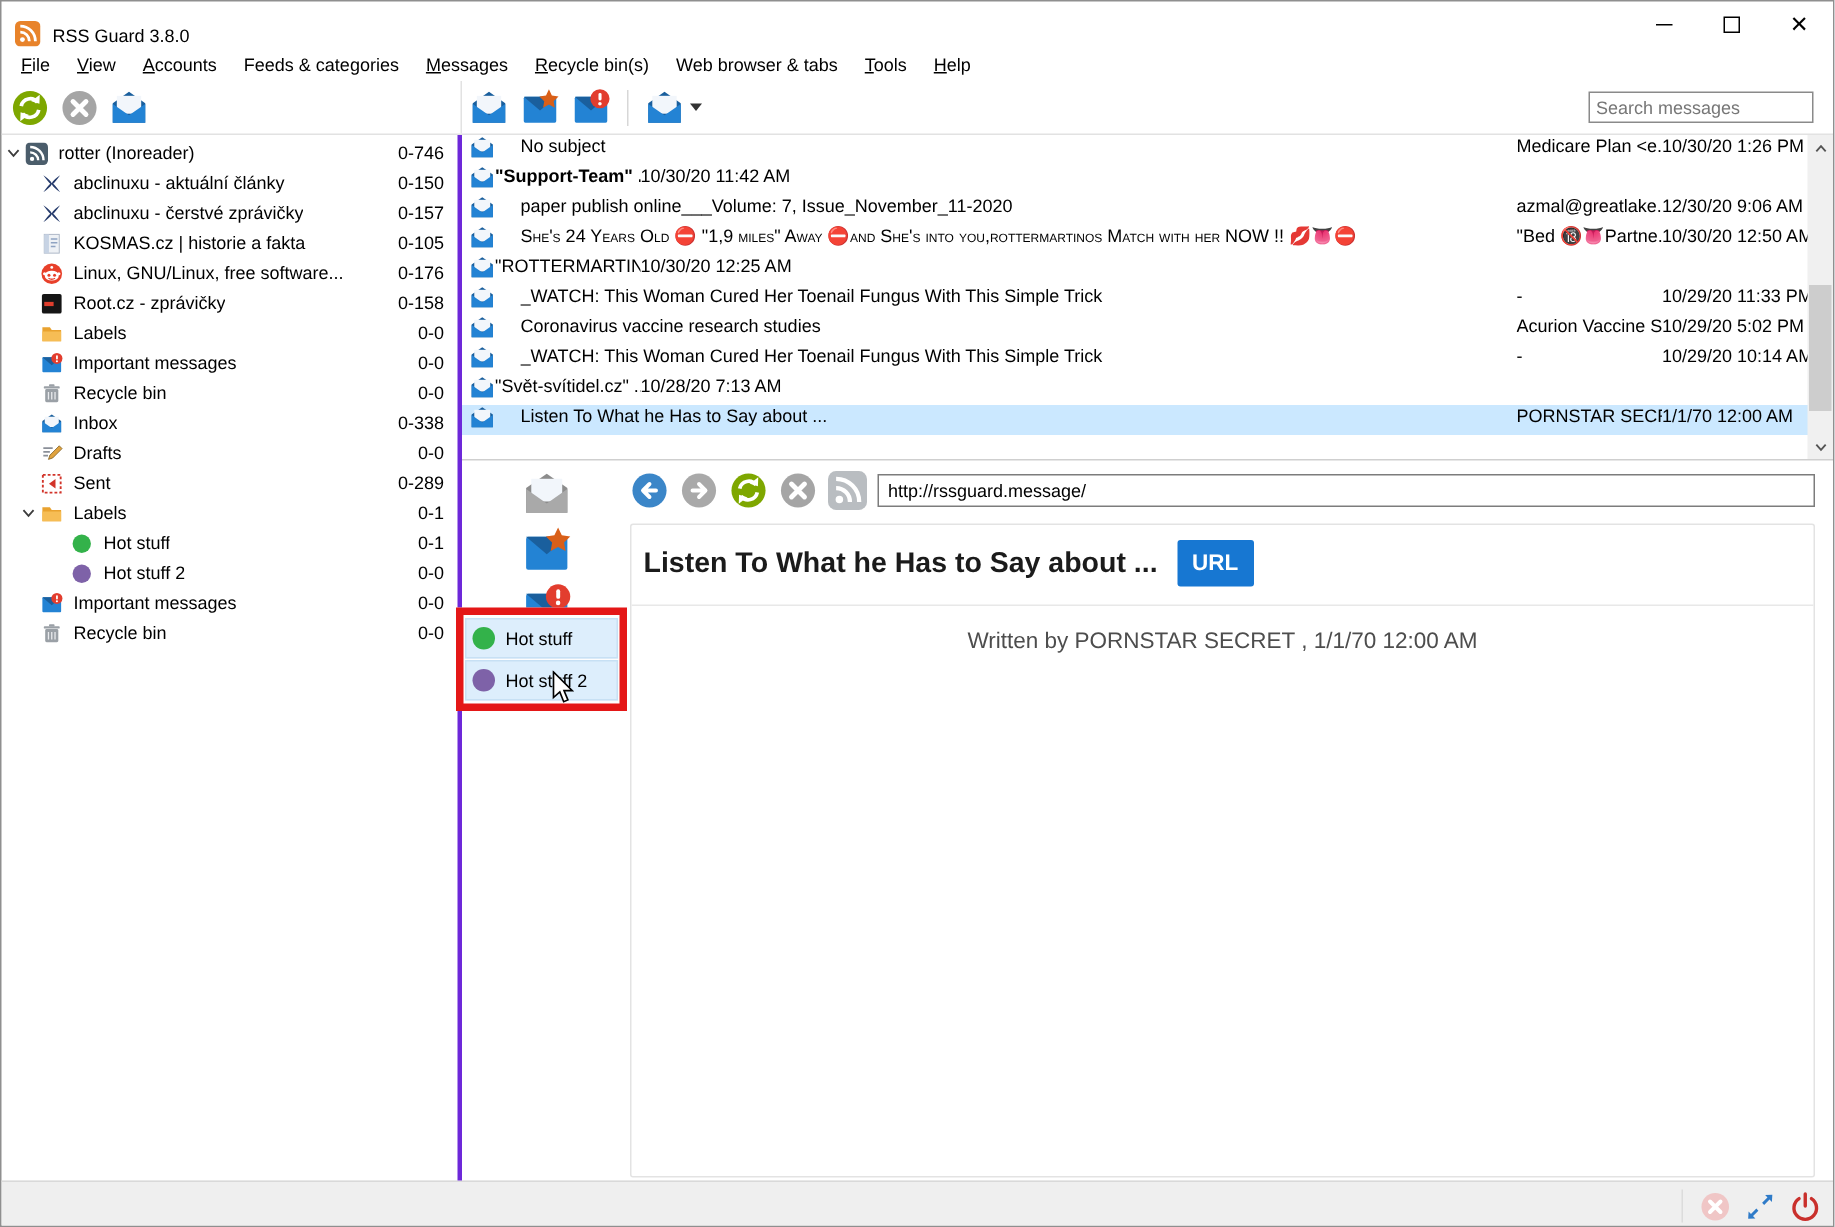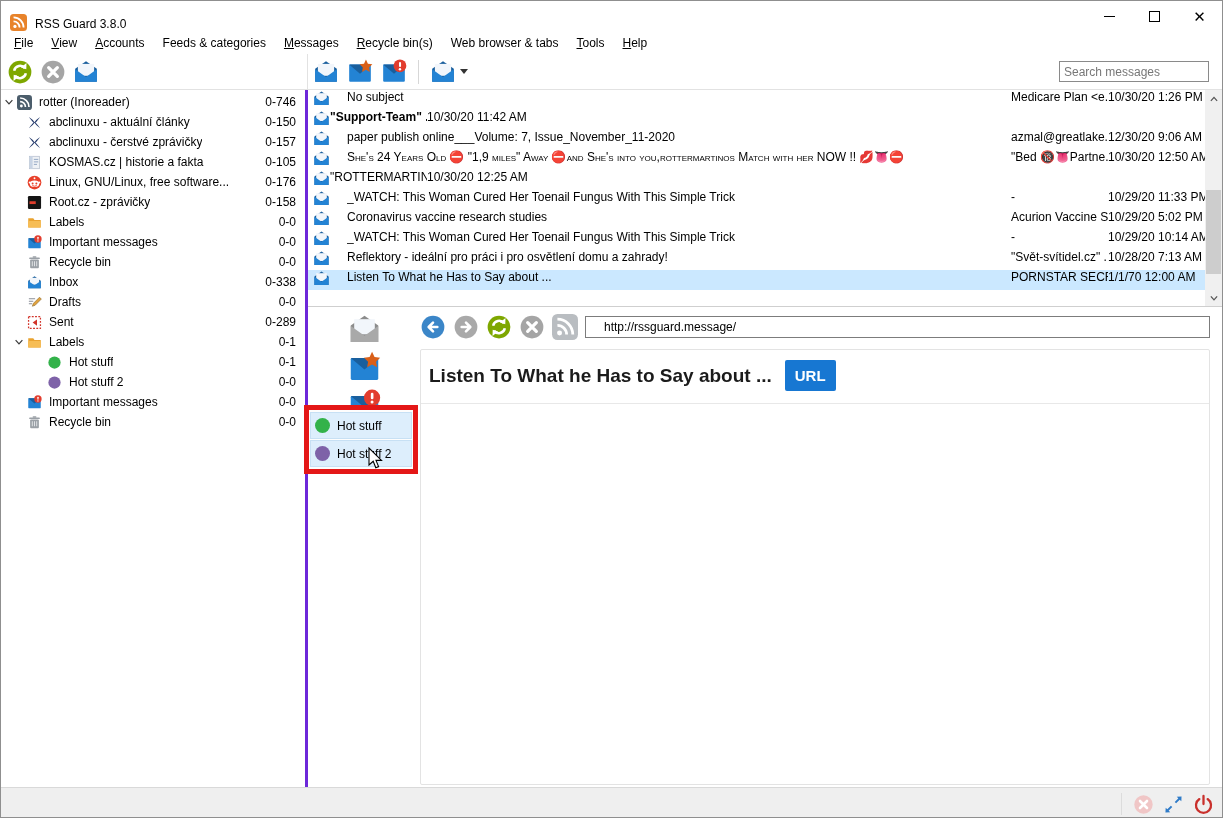--- a/index.html
+++ b/index.html
@@ -56,21 +56,21 @@
   .sb-arrow{position:absolute;left:0;width:17px;height:17px;display:flex;align-items:center;justify-content:center}
   .sb-arrow.up{top:0}.sb-arrow.down{bottom:0}
   .sb-arrow svg{width:10px;height:10px}
   .sb-thumb{position:absolute;left:1px;width:15px;top:100px;height:84px;background:#cdcdcd}
   
   .preview{flex:1;display:flex;min-height:0}
   .rail{width:112px;flex:none;display:flex;flex-direction:column;align-items:center;padding-top:6px;gap:5px}
   .rail .tbtn svg{width:33px;height:33px}
   .pcol{flex:1;display:flex;flex-direction:column;min-width:0;margin-right:12px}
   .bbar{display:flex;align-items:center;gap:7px;margin-top:7px}
-  .url{flex:1;height:18px;border:1px solid #7c7c7c;font-family:"Liberation Sans",sans-serif;font-size:12px;padding:1px 18px}
+  .url{flex:1;height:18px;border:1px solid #7c7c7c;font-family:"Liberation Sans",sans-serif;font-size:12px;padding:1px 6px}
   .article{margin-top:9px;flex:1;border:1px solid #e3e3e3;background:#fff;border-radius:2px;overflow:hidden;margin-bottom:2px}
   .art-head{display:flex;align-items:center;padding:10px 8px 12px 8px;border-bottom:1px solid #e8e8e8}
   .art-title{font-size:19px;font-weight:600;color:#1b1b1b}
   .url-btn{margin-left:13px;background:#1777d2;color:#fff;font-weight:bold;font-size:15px;padding:7px 10px;border-radius:2px}
   .byline{text-align:center;color:#4d4d4d;font-size:15px;margin-top:15px}
   
   .statusbar{height:33px;border-top:1px solid #d9d9d9;background:#efefef;display:flex;align-items:center;justify-content:flex-end;gap:9px;padding-right:8px;box-sizing:border-box}
   .st-sep{width:1px;height:22px;background:#dcdcdc;margin-right:2px}
   .statusbar .tbtn svg{width:21px;height:21px}
   
@@ -510,21 +510,20 @@
             <span class="mdate">10/29/20 10:14 AM</span>
           </div>
           <div class="mrow">
             <span class="mico" style="display: flex;">
               <svg viewBox="0 0 24 24">
                 <path d="M2 9 12 2 22 9 22 21 2 21Z" fill="#1a5f9d"></path>
                 <rect x="4.5" y="4.5" width="15" height="11" fill="#f2f6fb"></rect>
                 <path d="M2 9.5 12 16.5 22 9.5 22 21 2 21Z" fill="#2383d4"></path>
               </svg>
             </span>
-            <span class="msub">Reflektory - ideální pro práci i pro osvětlení domu a zahrady!</span>
             <span class="mauthor">"Svět-svítidel.cz" ...</span>
             <span class="mdate">10/28/20 7:13 AM</span>
           </div>
           <div class="mrow sel">
             <span class="mico" style="display: flex;">
               <svg viewBox="0 0 24 24">
                 <path d="M2 9 12 2 22 9 22 21 2 21Z" fill="#1a5f9d"></path>
                 <rect x="4.5" y="4.5" width="15" height="11" fill="#f2f6fb"></rect>
                 <path d="M2 9.5 12 16.5 22 9.5 22 21 2 21Z" fill="#2383d4"></path>
               </svg>
@@ -626,20 +625,21 @@
                   </svg>
                 </span>
               </span>
               <input class="url" value="http://rssguard.message/" style="">
             </div>
           <div class="article">
             <div class="art-head">
               <span class="art-title">Listen To What he Has to Say about ...</span>
               <span class="url-btn">URL</span>
             </div>
+            <div class="byline">Written by PORNSTAR SECRET , 1/1/70 12:00 AM</div>
           </div>
         </div>
       </div>
     </div>
   </div>
 
   <div class="statusbar">
     <span class="st-sep"></span>
     <span id="statusicons" style="display:flex;gap:9px;align-items:center">
         <span class="tbtn">

